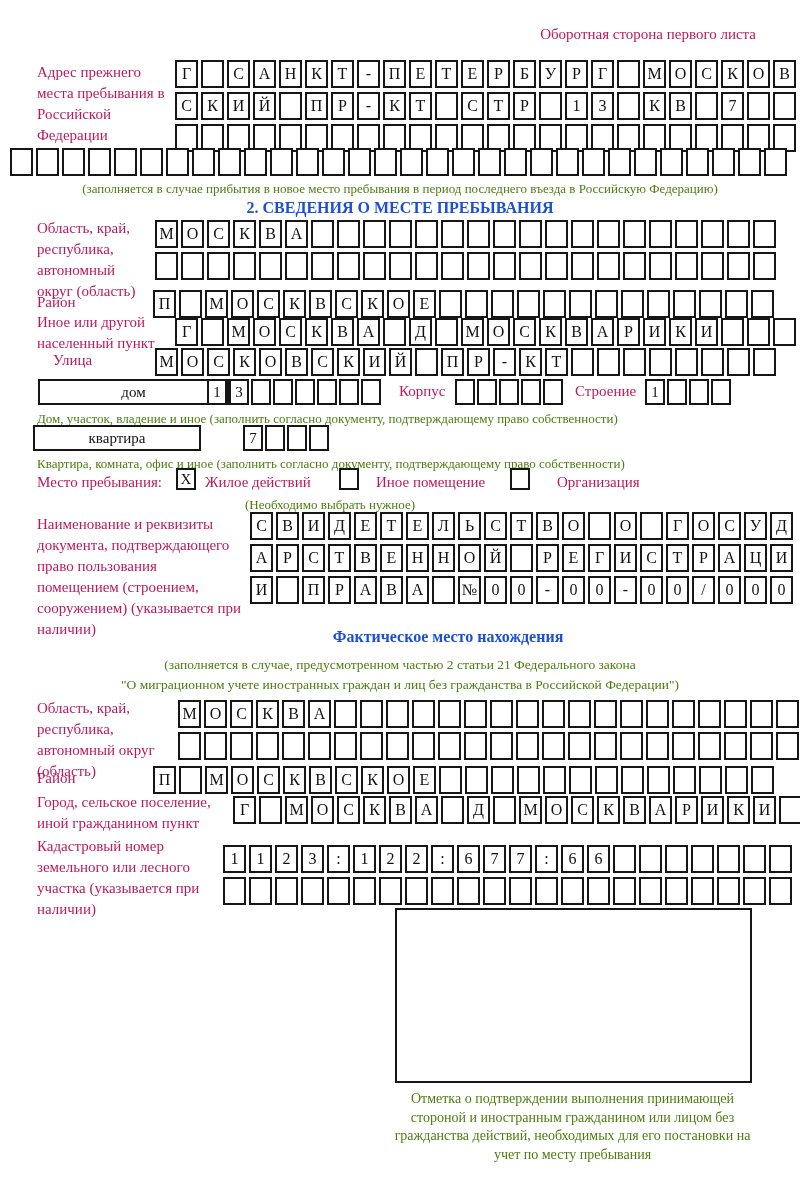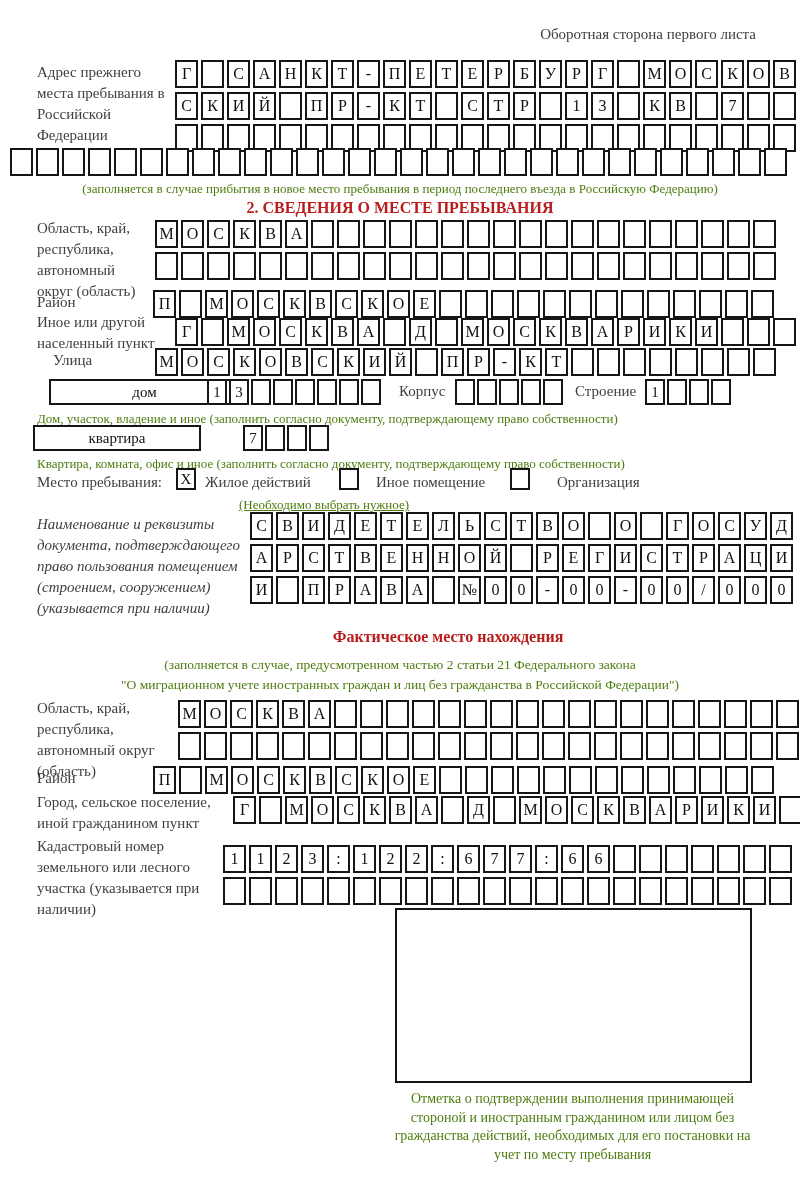--- a/index.html
+++ b/index.html
@@ -5,23 +5,23 @@
   * { margin:0; padding:0; box-sizing:border-box; }
   html,body { background:#fff; }
   body {
     position:relative;
     width:800px; height:1180px;
     font-family:"Liberation Serif","DejaVu Serif",serif;
     color:#111;
     overflow:hidden;
   }
   .abs { position:absolute; }
-  .lbl { font-size:15px; line-height:21px; color:#404040; }
+  .lbl { font-size:15px; line-height:21px; color:#be185d; }
   .cap { font-size:13px; line-height:17px; color:#4d7c0f; }
-  .heading { width:800px; text-align:center; font-weight:bold; font-size:16px; color:#b91c1c; }
+  .heading { width:800px; text-align:center; font-weight:bold; font-size:16px; color:#1d4ed8; }
   .cells { display:flex; gap:3px; }
   .cell {
     width:23px; height:28px; flex:0 0 23px;
     border:2px solid #161616;
     display:flex; align-items:center; justify-content:center;
     font-size:16px; font-family:"Liberation Serif","DejaVu Serif",serif;
     background:#fff;
   }
   .cells.small { gap:2px; }
   .cells.small .cell { width:20px; height:26px; flex:0 0 20px; font-size:15px; }
@@ -293,21 +293,21 @@
     <span class="cell"></span>
     <span class="cell"></span>
     <span class="cell"></span>
     <span class="cell"></span>
     <span class="cell"></span>
     <span class="cell"></span>
     <span class="cell"></span>
     <span class="cell"></span>
   </div>
 
-<div class="abs widebox" style="top:379px; left:49px; width:191px;">дом</div>
+<div class="abs widebox" style="top:379px; left:38px; width:191px;">дом</div>
 <div class="abs cells small" style="top:379px; left:207px;">
     <span class="cell">1</span>
     <span class="cell">3</span>
     <span class="cell"></span>
     <span class="cell"></span>
     <span class="cell"></span>
     <span class="cell"></span>
     <span class="cell"></span>
     <span class="cell"></span>
   </div>
@@ -337,23 +337,23 @@
   </div>
 <div class="abs cap" style="top:455px; left:37px;">Квартира, комната, офис и иное (заполнить согласно документу, подтверждающему право собственности)</div>
 
 <div class="abs lbl" style="top:472px; left:37px;">Место пребывания:</div>
 <div class="abs checkbox" style="top:468px; left:176px;">X</div>
 <div class="abs lbl" style="top:472px; left:205px;">Жилое действий</div>
 <div class="abs checkbox" style="top:468px; left:339px;"></div>
 <div class="abs lbl" style="top:472px; left:376px;">Иное помещение</div>
 <div class="abs checkbox" style="top:468px; left:510px;"></div>
 <div class="abs lbl" style="top:472px; left:557px;">Организация</div>
-<div class="abs cap center" style="top:496px; left:114px; width:420px;text-decoration:underline;">(Необходимо выбрать нужное)</div>
-
-<div class="abs lbl" style="top:514px; left:37px; width:205px;font-style:italic;">Наименование и реквизиты документа, подтверждающего право пользования помещением (строением, сооружением) (указывается при наличии)</div>
+<div class="abs cap center" style="top:496px; left:120px; width:420px;">(Необходимо выбрать нужное)</div>
+
+<div class="abs lbl" style="top:514px; left:37px; width:205px;">Наименование и реквизиты документа, подтверждающего право пользования помещением (строением, сооружением) (указывается при наличии)</div>
 <div class="abs cells" style="top:512px; left:250px;">
     <span class="cell">С</span>
     <span class="cell">В</span>
     <span class="cell">И</span>
     <span class="cell">Д</span>
     <span class="cell">Е</span>
     <span class="cell">Т</span>
     <span class="cell">Е</span>
     <span class="cell">Л</span>
     <span class="cell">Ь</span>

